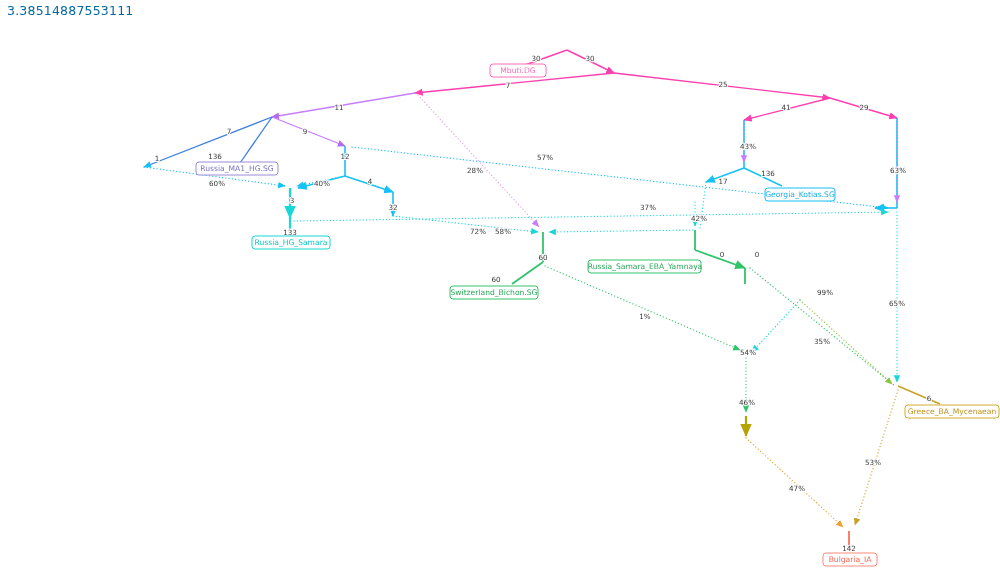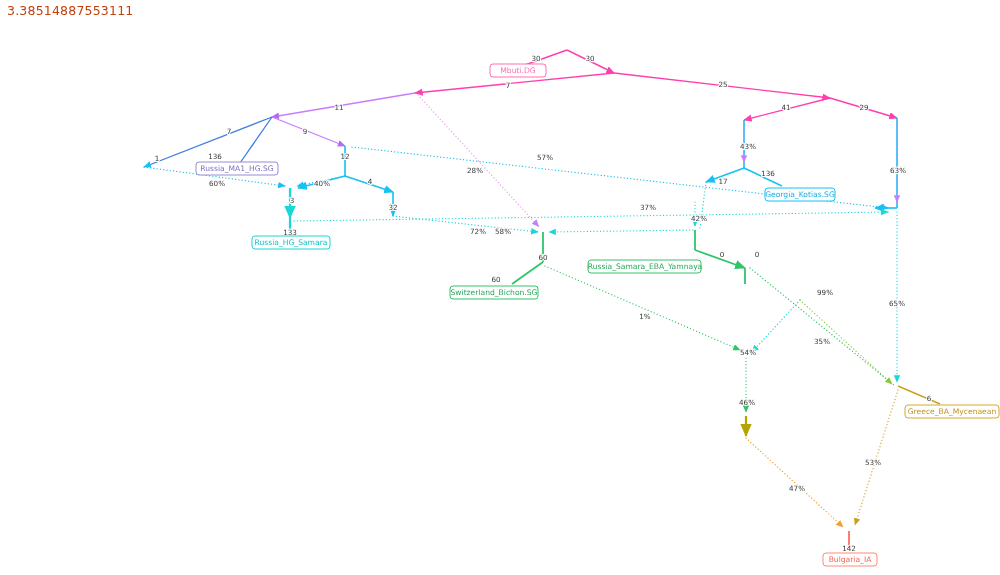--- a/index.html
+++ b/index.html
@@ -1,19 +1,19 @@
 <!DOCTYPE html>
 <html><head>
 <meta charset="utf-8">
 <style>
   html,body{margin:0;padding:0;background:#ffffff;}
   body{width:1000px;height:575px;overflow:hidden;
        font-family:"DejaVu Sans","Liberation Sans",sans-serif;}
   #stage{position:relative;width:1000px;height:575px;background:#fff;}
-  #score{position:absolute;left:7px;top:3px;font-size:12.5px;color:#c2410c;
+  #score{position:absolute;left:7px;top:3px;font-size:12.5px;color:#0369a1;
          letter-spacing:.2px;white-space:nowrap;}
   svg#graph{position:absolute;left:0;top:0;width:1000px;height:575px;}
   .elabel{font-size:7.2px;fill:#3a3a3a;font-family:"DejaVu Sans","Liberation Sans",sans-serif;
           text-anchor:middle;paint-order:stroke;stroke:#ffffff;stroke-width:2.1px;
           stroke-linejoin:round;}
   .leafbox rect{stroke-width:1px;fill:#ffffff;}
   .leafbox text{font-size:7.6px;text-anchor:middle;
           font-family:"DejaVu Sans","Liberation Sans",sans-serif;}
 </style>
 </head>

